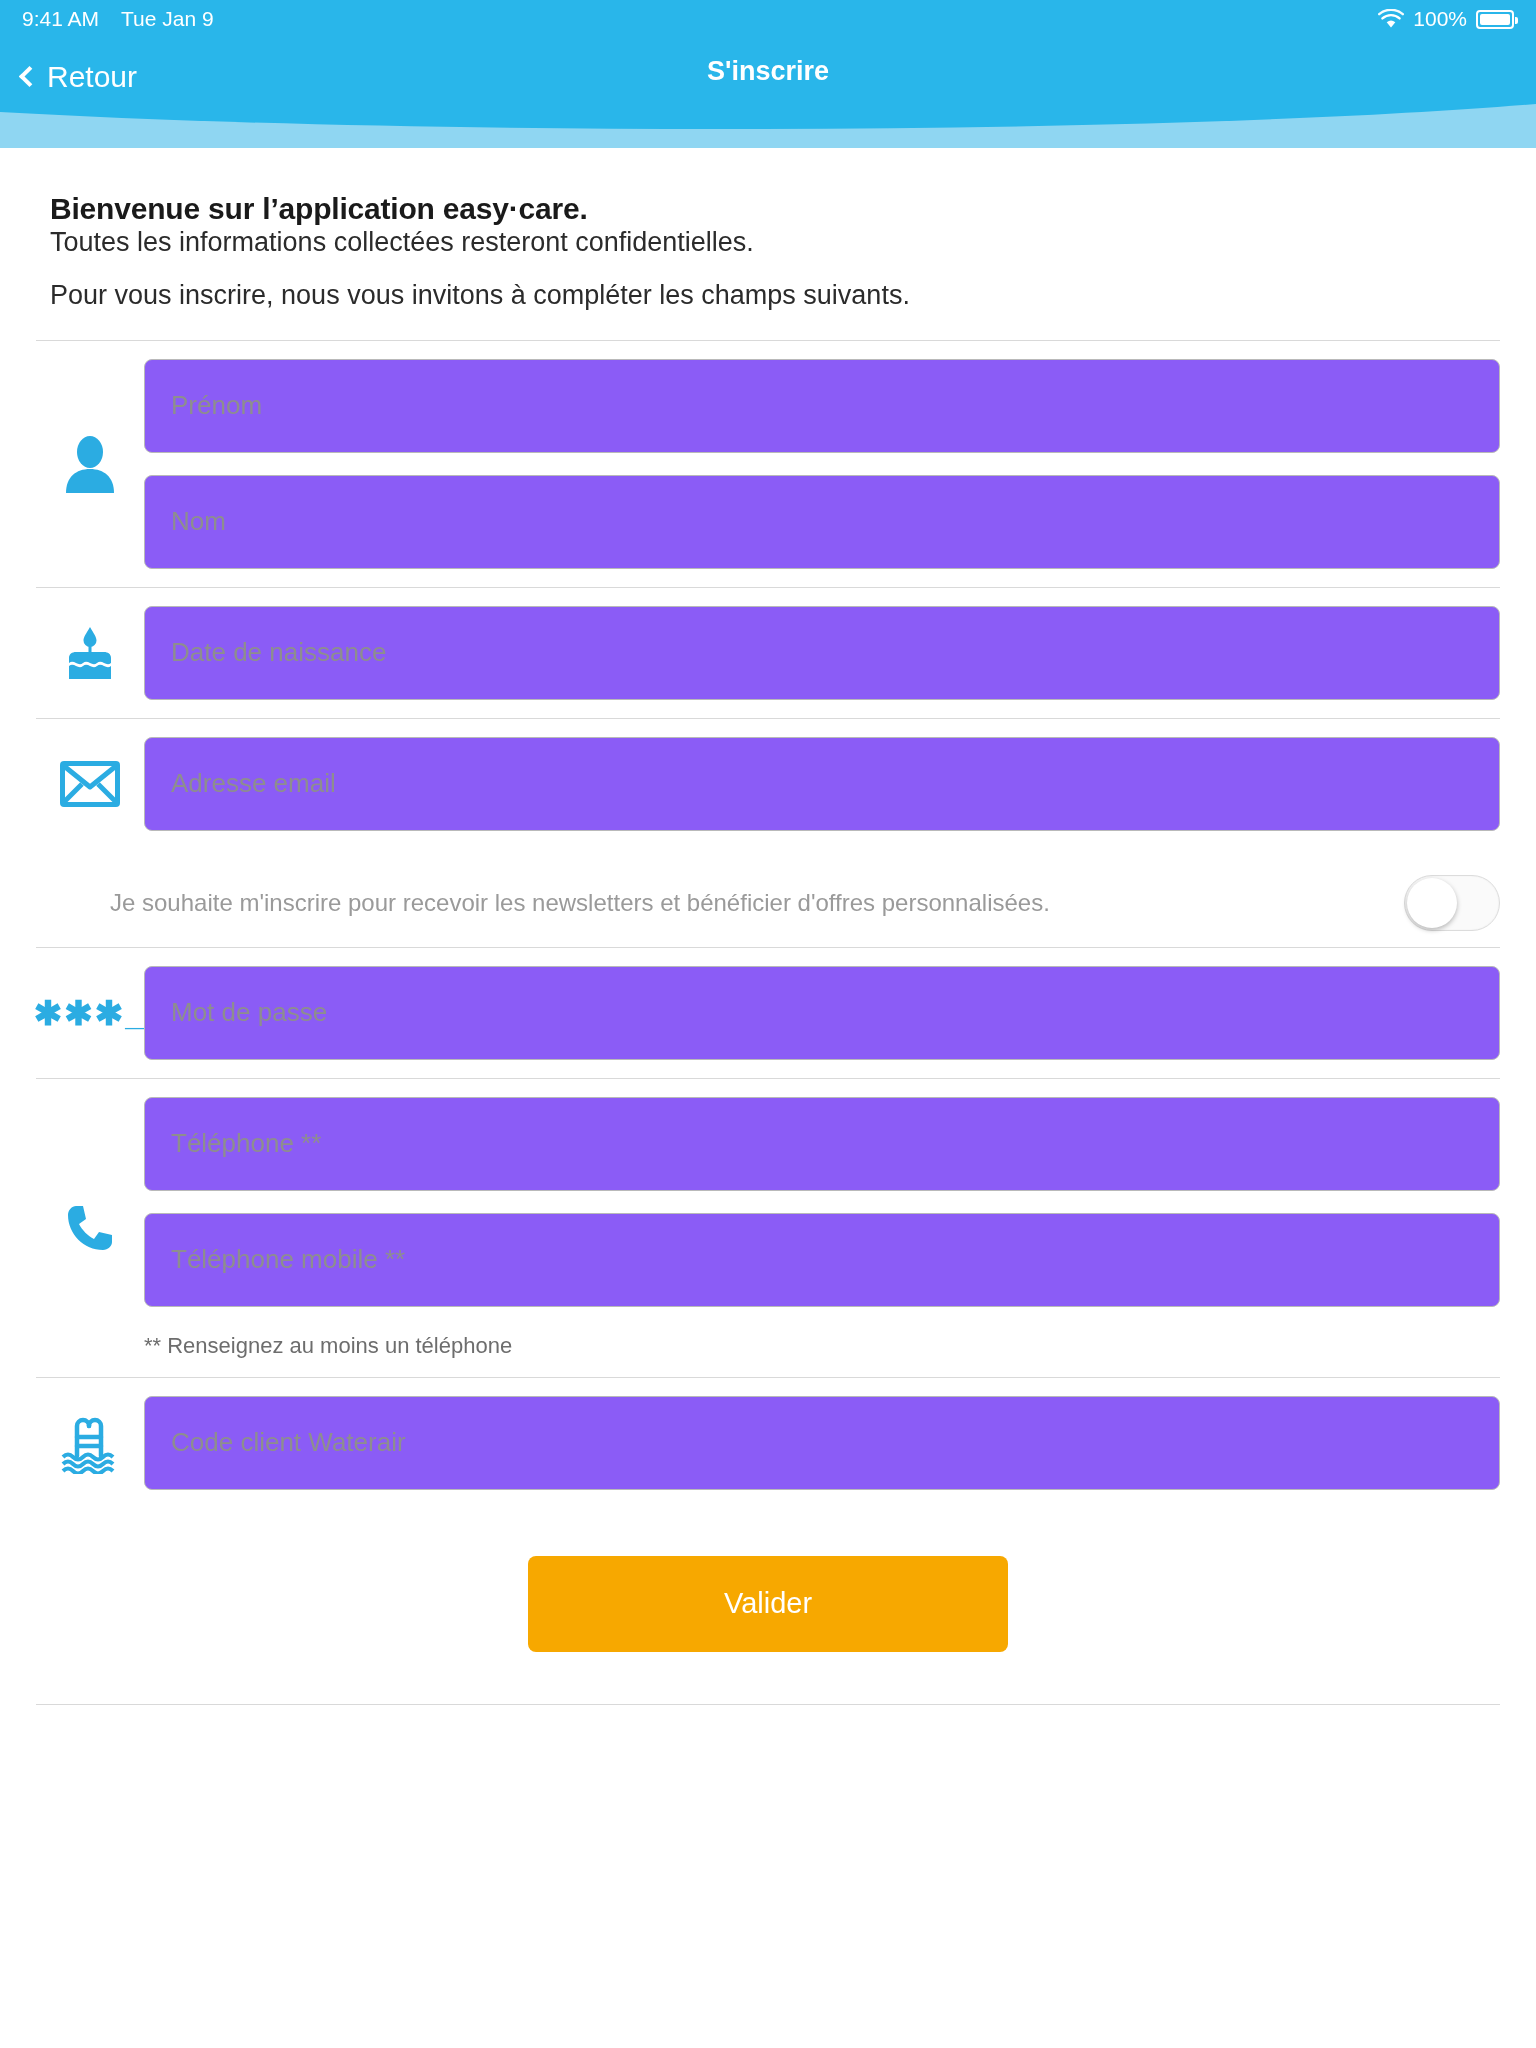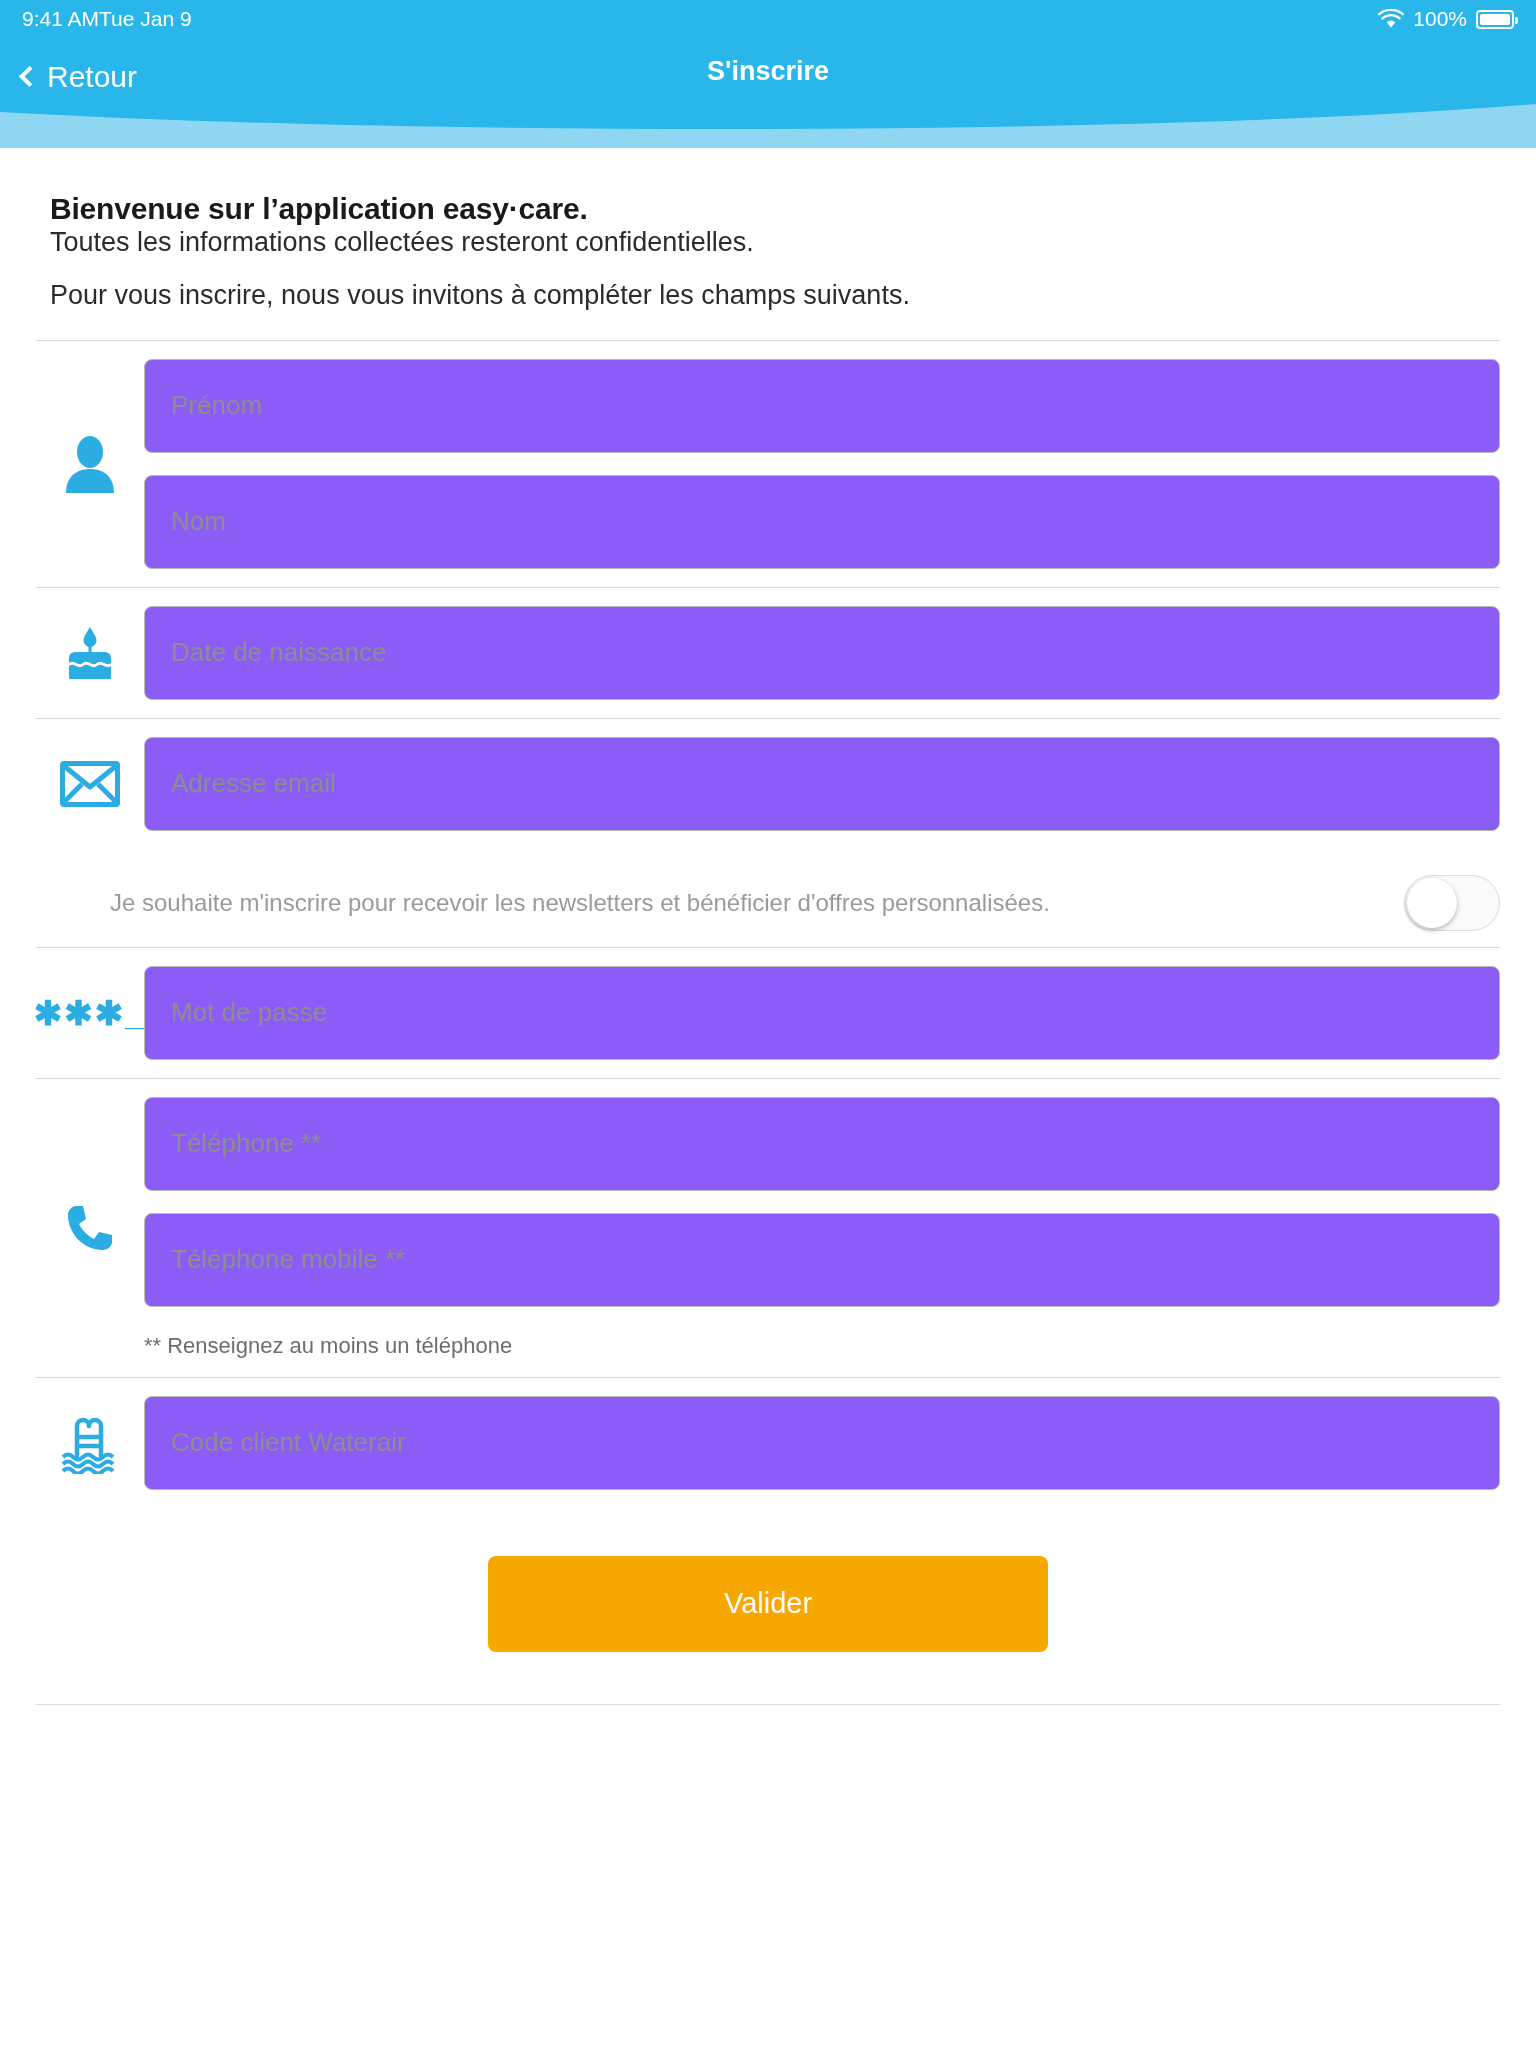--- a/index.html
+++ b/index.html
@@ -44,21 +44,21 @@
     top: 0; left: 0;
     width: 100%;
     height: 38px;
     display: flex;
     align-items: center;
     padding: 0 22px;
     color: #ffffff;
     font-size: 21px;
     z-index: 5;
   }
-  .status-left { display: flex; align-items: flex-start; }
+  .status-left { display: flex; align-items: flex-start; gap: 22px; }
   .status-right {
     margin-left: auto;
     display: flex;
     align-items: center;
     gap: 9px;
   }
   .wifi-icon { display: block; }
   .battery {
     width: 38px;
     height: 19px;
@@ -232,21 +232,21 @@
     font-weight: 300;
     padding: 4px 0 0 0;
   }
 
   .submit-wrap {
     display: flex;
     justify-content: center;
     padding: 48px 0 52px 0;
   }
   .submit-btn {
-    width: 560px;
+    width: 480px;
     height: 96px;
     background: #f7a800;
     color: #ffffff;
     border: none;
     border-radius: 8px;
     font-size: 29px;
     font-family: "Liberation Sans", sans-serif;
     cursor: pointer;
   }
   .bottom-sep {

